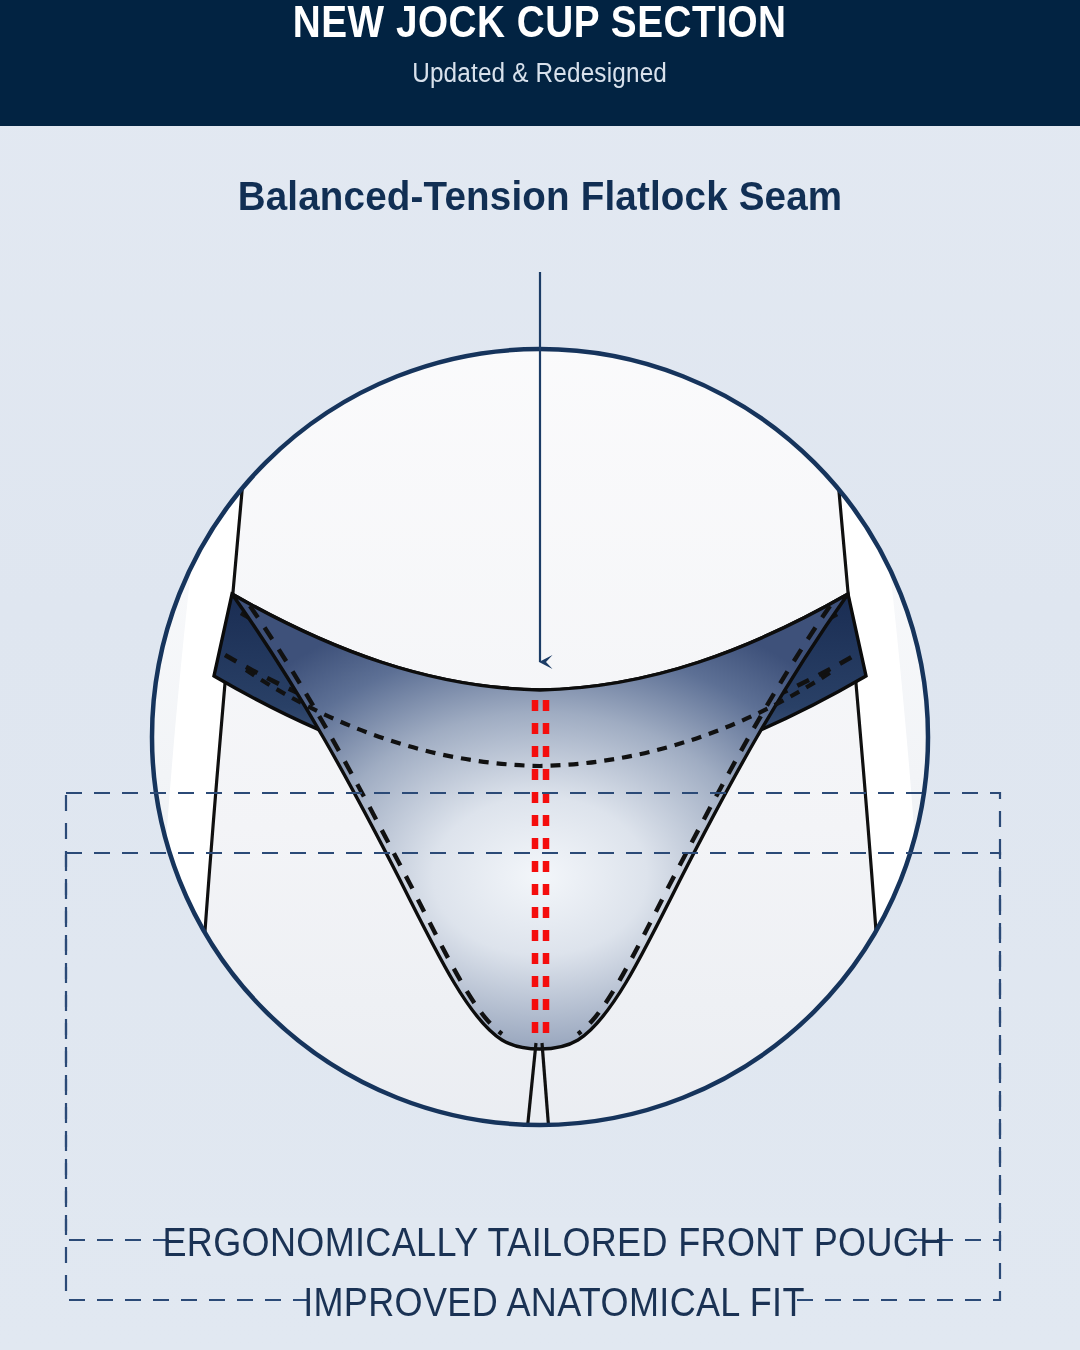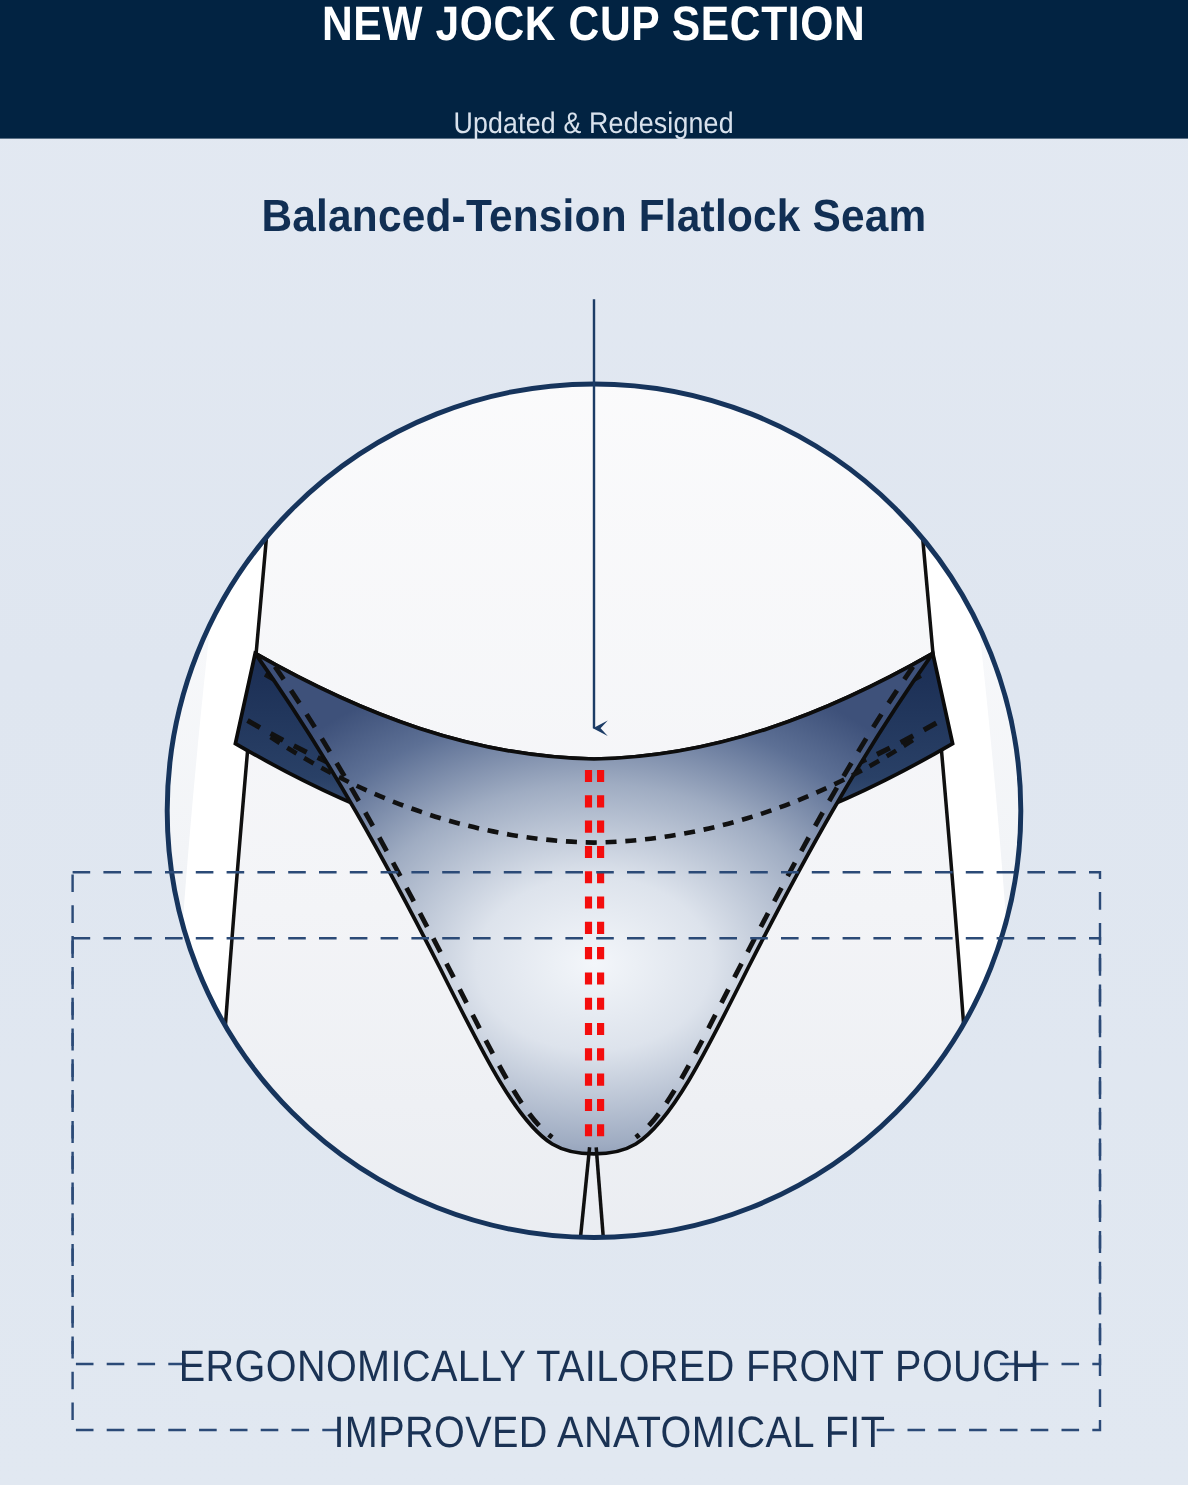--- a/index.html
+++ b/index.html
@@ -19,21 +19,21 @@
   
   .header {
     position: absolute;
     left: 0; top: 0;
     width: 1080px;
     height: 126px;
     background: #022342;
     display: flex;
     flex-direction: column;
     align-items: center;
-    justify-content: space-between;
+    justify-content: flex-start;
   }
   .header-title {
     color: #ffffff;
     font-family: "Liberation Sans Narrow", "Liberation Sans", sans-serif;
     font-weight: bold;
     font-size: 44px;
     letter-spacing: 0.6px;
     line-height: 1;
     transform: scaleX(0.88);
     margin: 0 0 16px 0;

